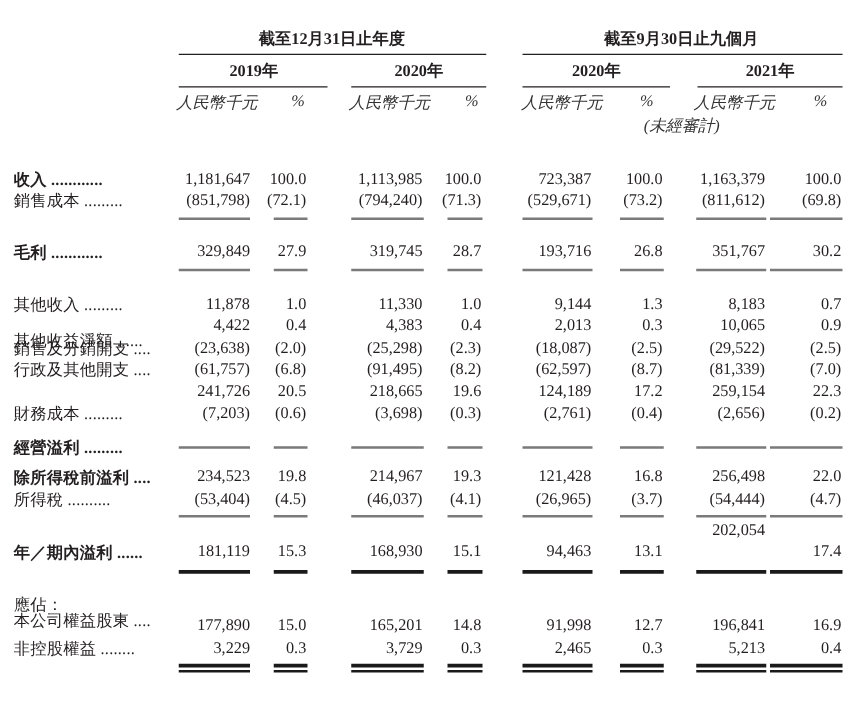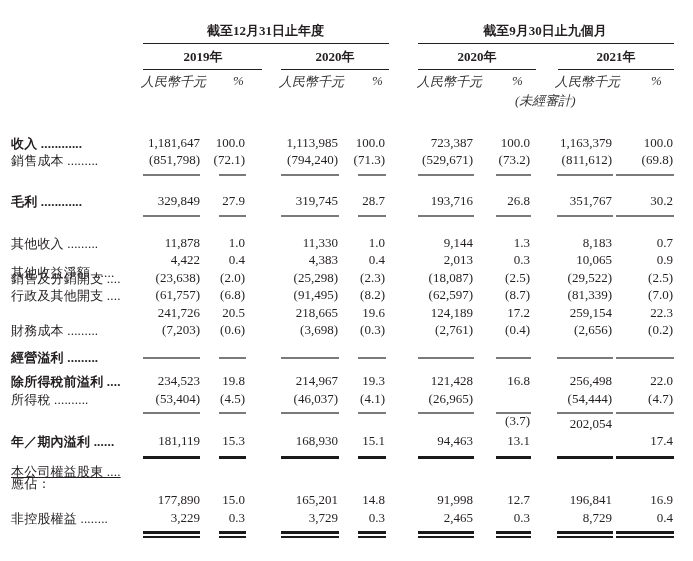--- a/index.html
+++ b/index.html
@@ -158,58 +158,58 @@
       <div class="abs num" style="top: 373px; right: 81px;">256,498</div>
       <div class="abs num" style="top: 373px; right: 20px;">22.0</div>
     </div>
     <div>
       <div class="abs label" style="top: 391px;">所得稅 ..........</div>
       <div class="abs num" style="top: 391px; right: 493px;">(53,404)</div>
       <div class="abs num" style="top: 391px; right: 448px;">(4.5)</div>
       <div class="abs num" style="top: 391px; right: 355px; padding-left: 32px;">(46,037)</div>
       <div class="abs num" style="top: 391px; right: 308px;">(4.1)</div>
       <div class="abs num" style="top: 391px; right: 220px;">(26,965)</div>
-      <div class="abs num" style="top: 391px; right: 163px; margin-top: 22px;">(3.7)</div>
+      <div class="abs num" style="top: 391px; right: 163px;">(3.7)</div>
       <div class="abs num" style="top: 391px; right: 81px;">(54,444)</div>
       <div class="abs num" style="top: 391px; right: 20px;">(4.7)</div>
     </div>
     <div>
       <div class="abs label bold" style="top: 433px;">年／期內溢利 ......</div>
       <div class="abs num" style="top: 433px; right: 493px;">181,119</div>
       <div class="abs num" style="top: 433px; right: 448px;">15.3</div>
       <div class="abs num" style="top: 433px; right: 355px;">168,930</div>
       <div class="abs num" style="top: 433px; right: 308px;">15.1</div>
       <div class="abs num" style="top: 433px; right: 220px;">94,463</div>
       <div class="abs num" style="top: 433px; right: 163px;">13.1</div>
       <div class="abs num" style="top: 416px; right: 81px;">202,054</div>
       <div class="abs num" style="top: 433px; right: 20px;">17.4</div>
     </div>
     <div>
       <div class="abs label" style="top: 475px;">應佔：</div>
     </div>
     <div>
-      <div class="abs label" style="top: 463px; text-decoration: underline;">本公司權益股東 ....</div>
+      <div class="abs label" style="top: 488px;">本公司權益股東 ....</div>
       <div class="abs num" style="top: 492px; right: 493px;">177,890</div>
       <div class="abs num" style="top: 492px; right: 448px;">15.0</div>
       <div class="abs num" style="top: 492px; right: 355px;">165,201</div>
       <div class="abs num" style="top: 492px; right: 308px;">14.8</div>
       <div class="abs num" style="top: 492px; right: 220px;">91,998</div>
       <div class="abs num" style="top: 492px; right: 163px;">12.7</div>
       <div class="abs num" style="top: 492px; right: 81px;">196,841</div>
       <div class="abs num" style="top: 492px; right: 20px;">16.9</div>
     </div>
     <div>
       <div class="abs label" style="top: 510px;">非控股權益 ........</div>
       <div class="abs num" style="top: 510px; right: 493px;">3,229</div>
       <div class="abs num" style="top: 510px; right: 448px;">0.3</div>
       <div class="abs num" style="top: 510px; right: 355px;">3,729</div>
       <div class="abs num" style="top: 510px; right: 308px;">0.3</div>
       <div class="abs num" style="top: 510px; right: 220px;">2,465</div>
       <div class="abs num" style="top: 510px; right: 163px;">0.3</div>
-      <div class="abs num" style="top: 510px; right: 81px;">8,729</div>
+      <div class="abs num" style="top: 510px; right: 81px;">5,213</div>
       <div class="abs num" style="top: 510px; right: 20px;">0.4</div>
     </div>
   </div>
 
 <div id="rules">
     <div class="uline" style="left: 143px; width: 57px; top: 174px;"></div>
     <div class="uline" style="left: 219px; width: 27px; top: 174px;"></div>
     <div class="uline" style="left: 281px; width: 58px; top: 174px;"></div>
     <div class="uline" style="left: 358px; width: 28px; top: 174px;"></div>
     <div class="uline" style="left: 418px; width: 56px; top: 174px;"></div>

